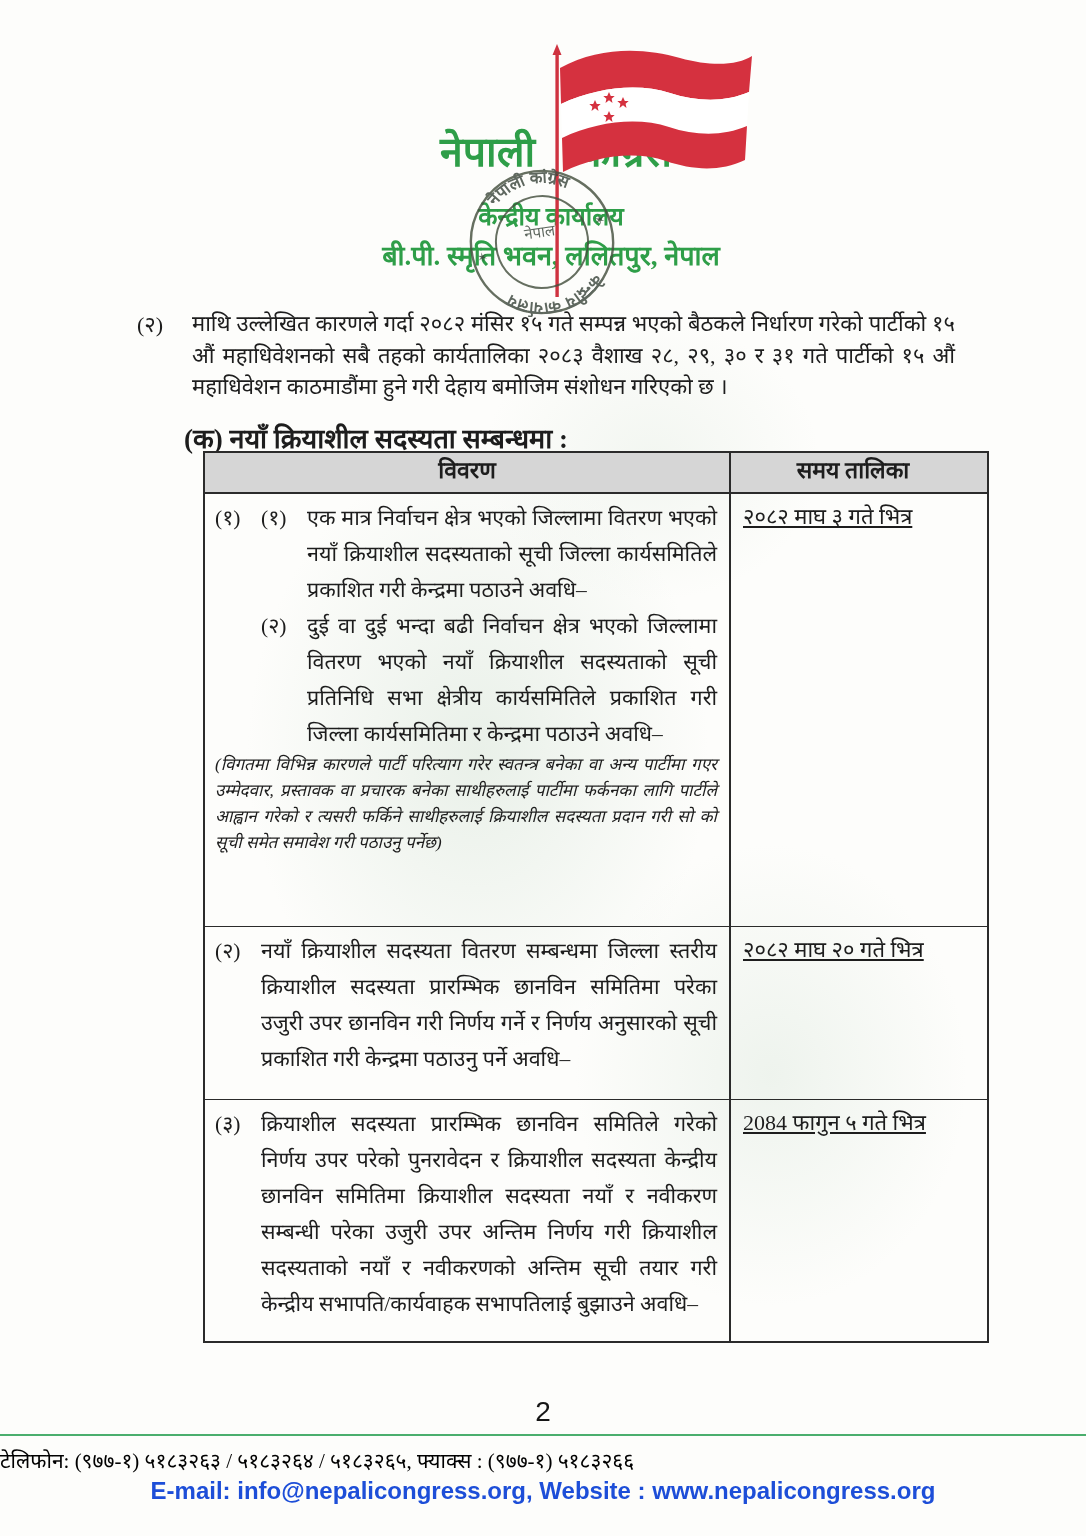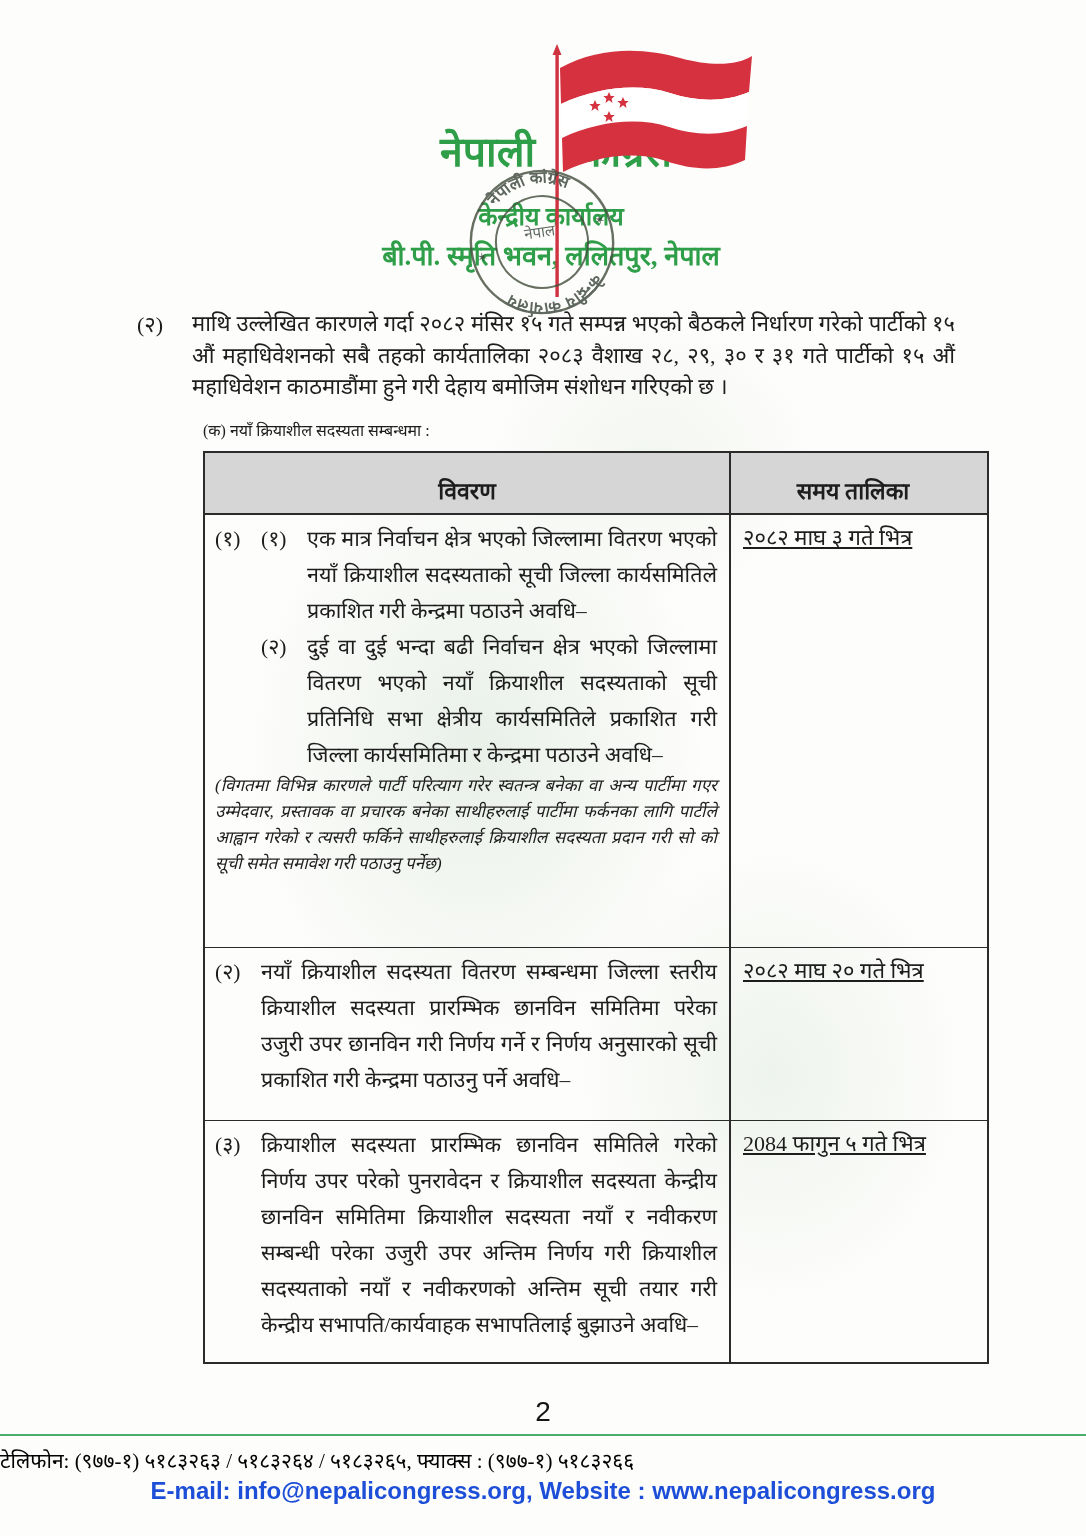--- a/index.html
+++ b/index.html
@@ -40,32 +40,32 @@
   
   .para{
     position:absolute;top:308px;left:137px;width:818px;
     display:flex;z-index:1;
   }
   .para-num{width:55px;flex:0 0 55px;font-size:22px;}
   .para-text{
     flex:1;font-size:22px;line-height:31.5px;text-align:justify;
   }
   .section-heading{
-    position:absolute;top:419px;left:203px;
-    font-size:16px;font-weight:400;z-index:1;
+    position:absolute;top:419px;left:184px;
+    font-size:27px;font-weight:700;z-index:1;
   }
   
   .sched-table{
     position:absolute;top:451px;left:203px;width:786px;
     border:2px solid #2b2b2b;z-index:1;box-sizing:border-box;
     background:transparent;
   }
   .thead{display:flex;background:#d6d6d6;border-bottom:2px solid #2b2b2b;}
   .th{
-    box-sizing:border-box;padding:21px 4px 7px;
+    box-sizing:border-box;padding:0 4px 7px;
     font-size:23px;font-weight:700;text-align:center;
   }
   .th-desc{width:524px;}
   .th-time{width:246px;border-left:2px solid #2b2b2b;}
   .trow{display:flex;border-bottom:1.5px solid #2b2b2b;}
   .trow:last-child{border-bottom:none;}
   .td{box-sizing:border-box;}
   .td-desc{width:524px;padding:6px 8px 6px 10px;}
   .td-time{
     width:258px;border-left:2px solid #2b2b2b;

